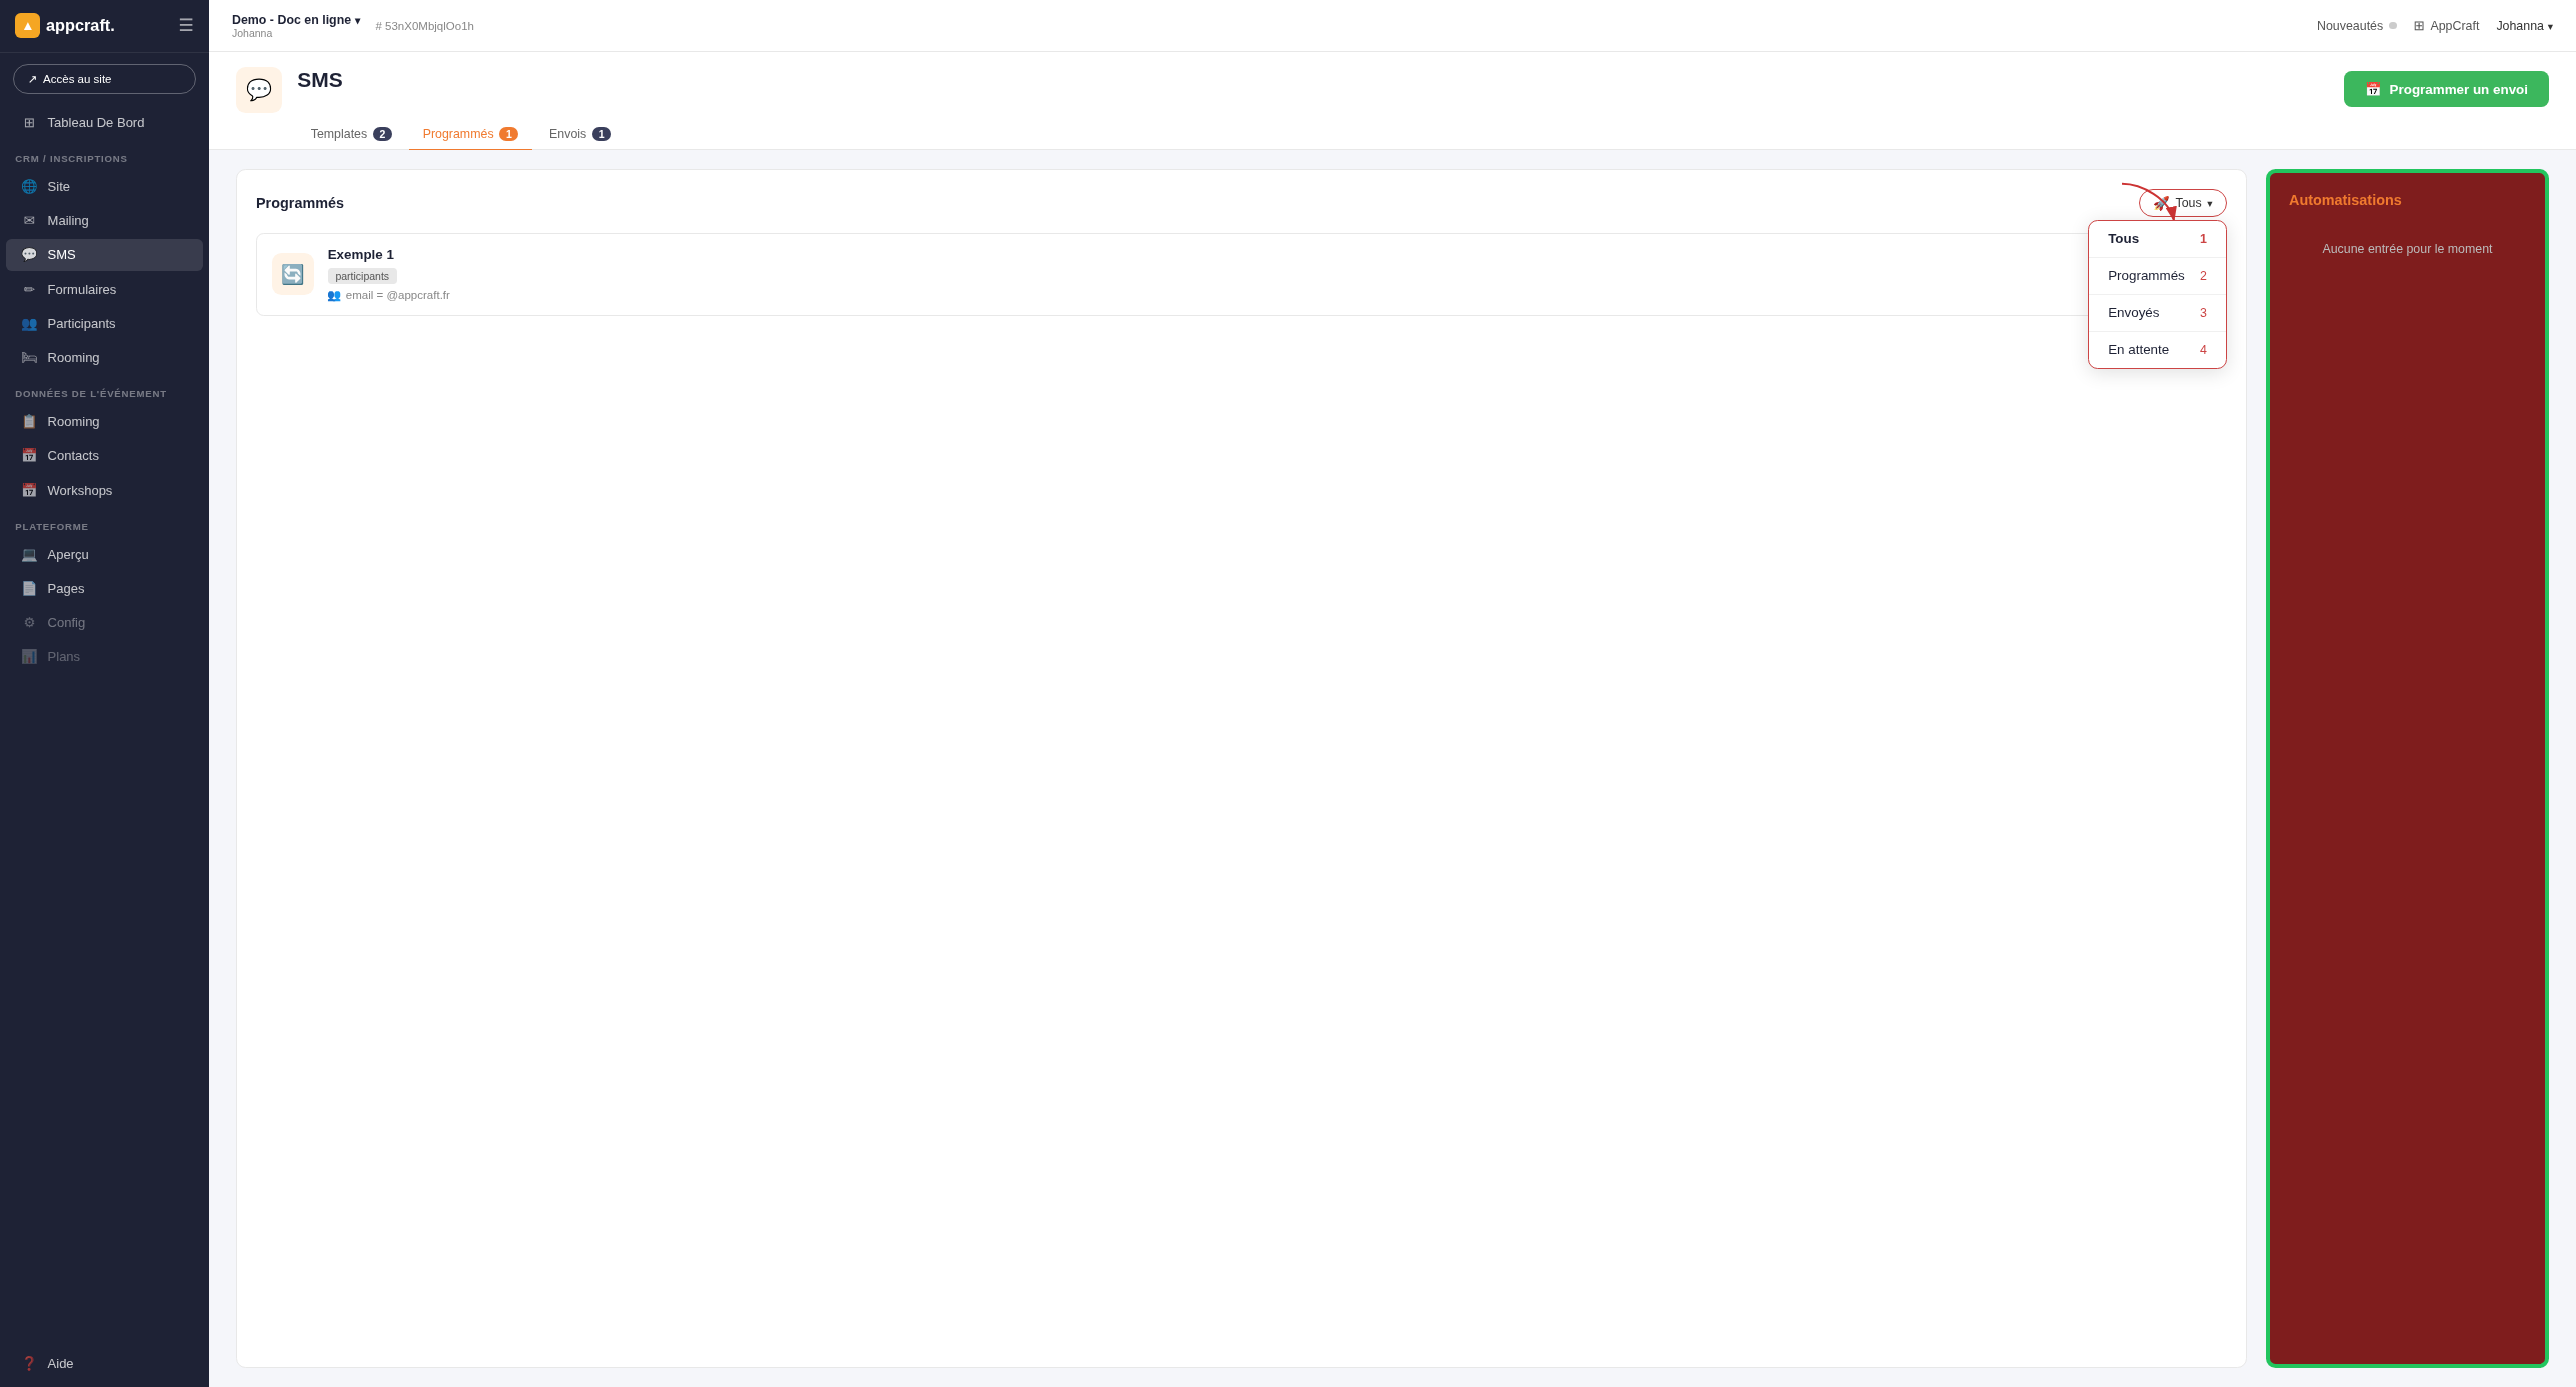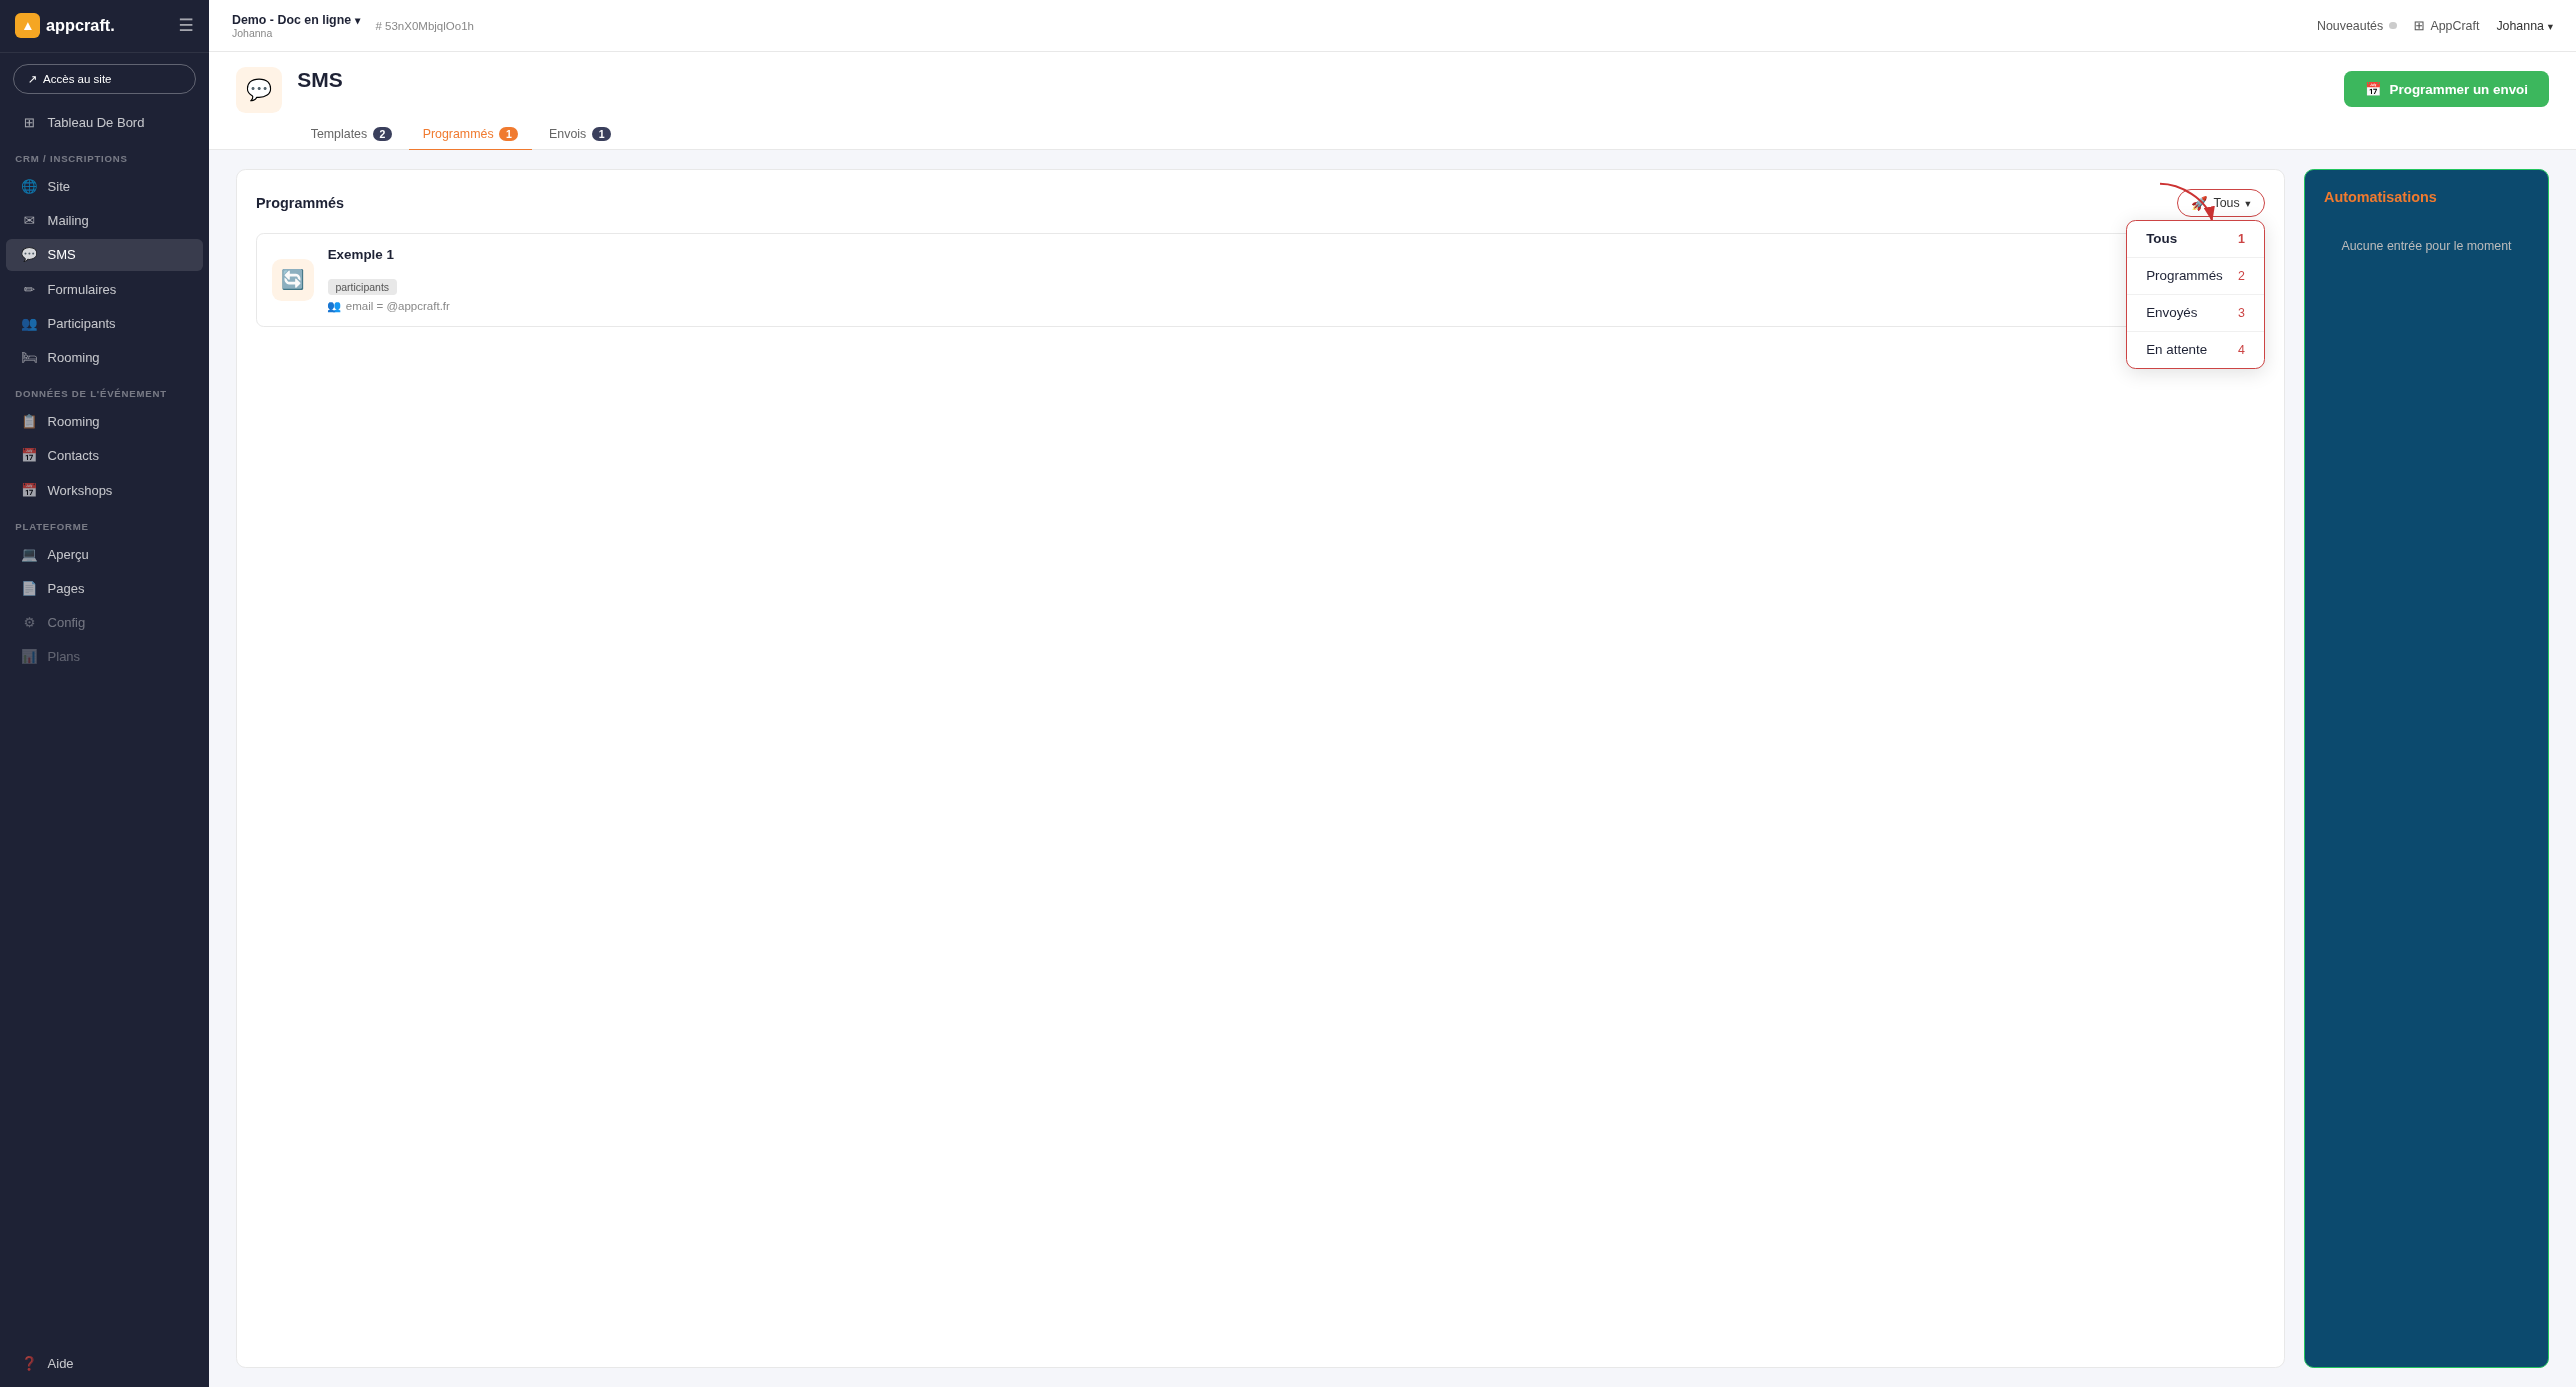--- a/index.html
+++ b/index.html
@@ -355,21 +355,21 @@
       align-items: center;
       justify-content: center;
       font-size: 19px;
       flex-shrink: 0;
     }
     .sms-item-content { flex: 1; }
     .sms-item-title {
       font-size: 13.4px;
       font-weight: 600;
       color: #1e2235;
-      margin-bottom: 15px;
+      margin-bottom: 4px;
     }
     .sms-item-tag {
       display: inline-block;
       background: #e8e8e8;
       color: #555;
       border-radius: 3.8px;
       padding: 1.9px 7.7px;
       font-size: 10.5px;
       margin-bottom: 3.8px;
     }
@@ -384,24 +384,24 @@
       font-size: 12.4px;
       color: #666;
       display: flex;
       align-items: center;
       gap: 4.8px;
       white-space: nowrap;
     }
 
     
     .auto-panel {
-      width: 245px;
-      background: #0c4a6e;
+      width: 283px;
+      background: #7f1d1d;
       border-radius: 9.6px;
-      border: 1px solid #22c55e;
+      border: 4px solid #22c55e;
       padding: 19px;
       flex-shrink: 0;
     }
     .auto-title {
       font-size: 14.4px;
       font-weight: 600;
       color: #f07a2f;
       margin-bottom: 15.3px;
     }
     .auto-empty {

